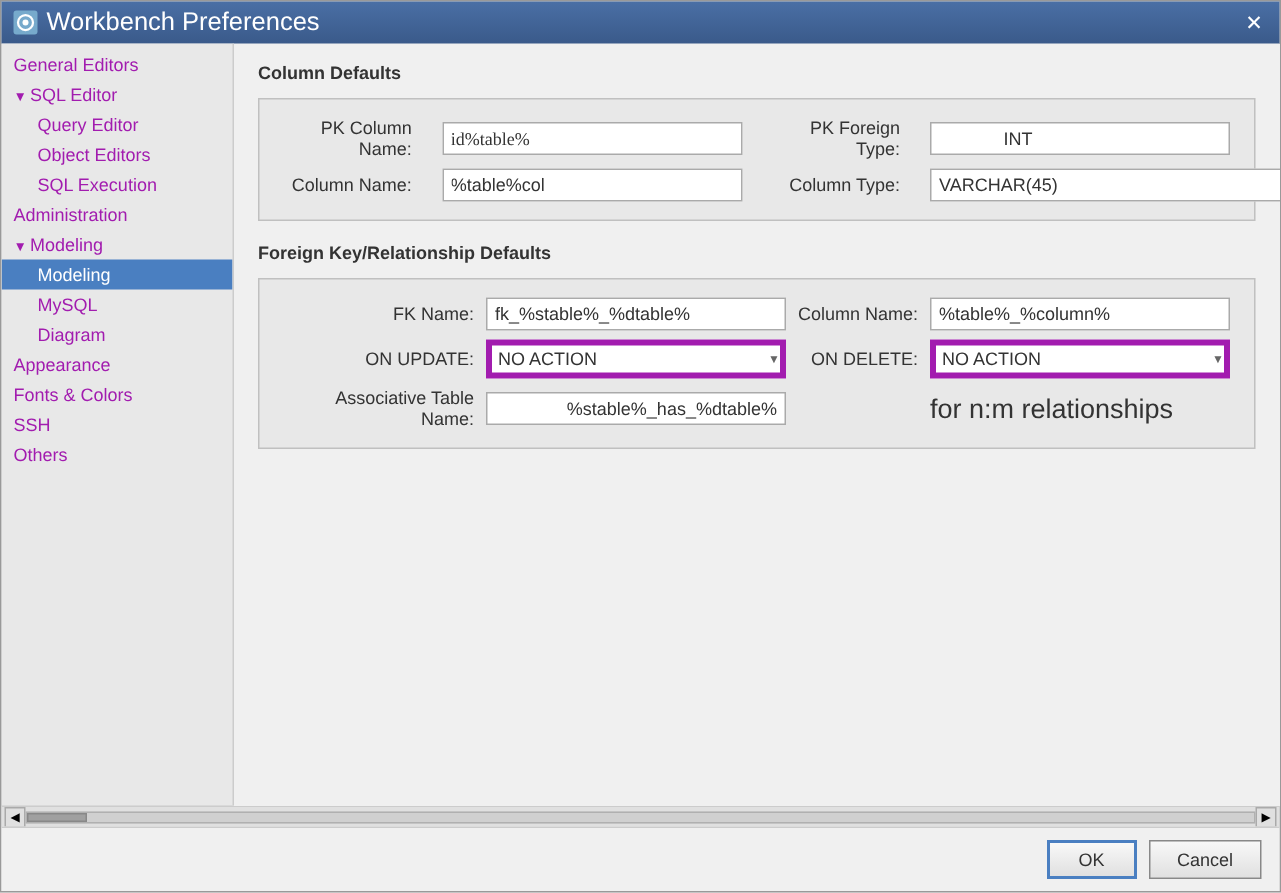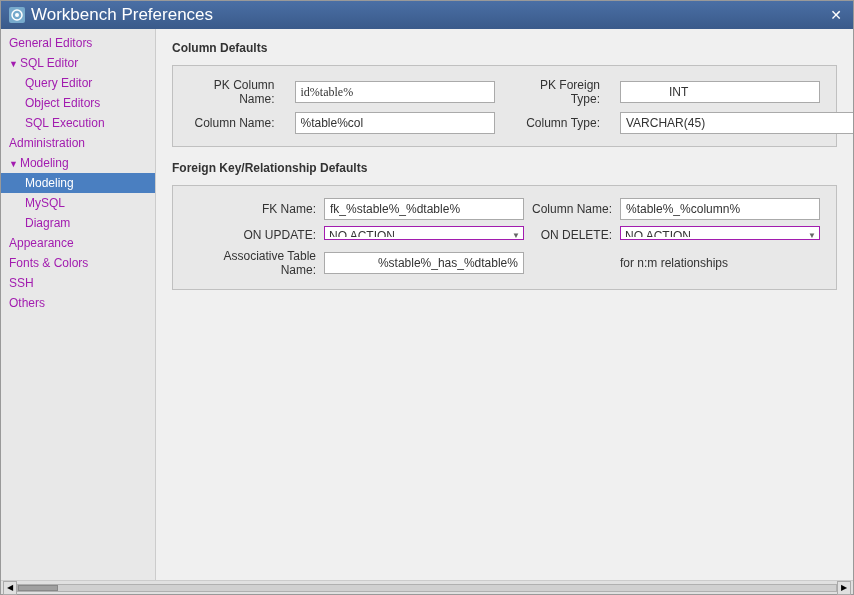--- a/index.html
+++ b/index.html
@@ -139,34 +139,34 @@
       right: 4px;
       top: 50%;
       transform: translateY(-50%);
       font-size: 8px;
       color: #666;
       pointer-events: none;
     }
 
     .select-wrapper select {
       width: 100%;
-      border: 1px solid #a21caf;
+      border: 4px solid #a21caf;
       background: white;
       padding: 2px 20px 2px 4px;
       font-size: 12px;
-      height: 14px;
+      height: 26px;
       color: #333;
       appearance: none;
       -webkit-appearance: none;
       cursor: pointer;
     }
 
     .inline-label {
       color: #333;
-      font-size: 12px;
+      font-size: 18px;
     }
 
     .footer {
       display: flex;
       justify-content: flex-end;
       padding: 8px 12px;
       gap: 8px;
       border-top: 1px solid #ccc;
       background: #f0f0f0;
       flex-shrink: 0;
@@ -328,13 +328,17 @@
   </div>
 
   <div class="scrollbar-area">
     <div class="scrollbar-btn">◀</div>
     <div class="scrollbar-track">
       <div class="scrollbar-thumb"></div>
     </div>
     <div class="scrollbar-btn">▶</div>
   </div>
 
+  <div class="footer">
+    <button class="footer-btn primary">OK</button>
+    <button class="footer-btn">Cancel</button>
+  </div>
 </div>
 
 </body></html>

